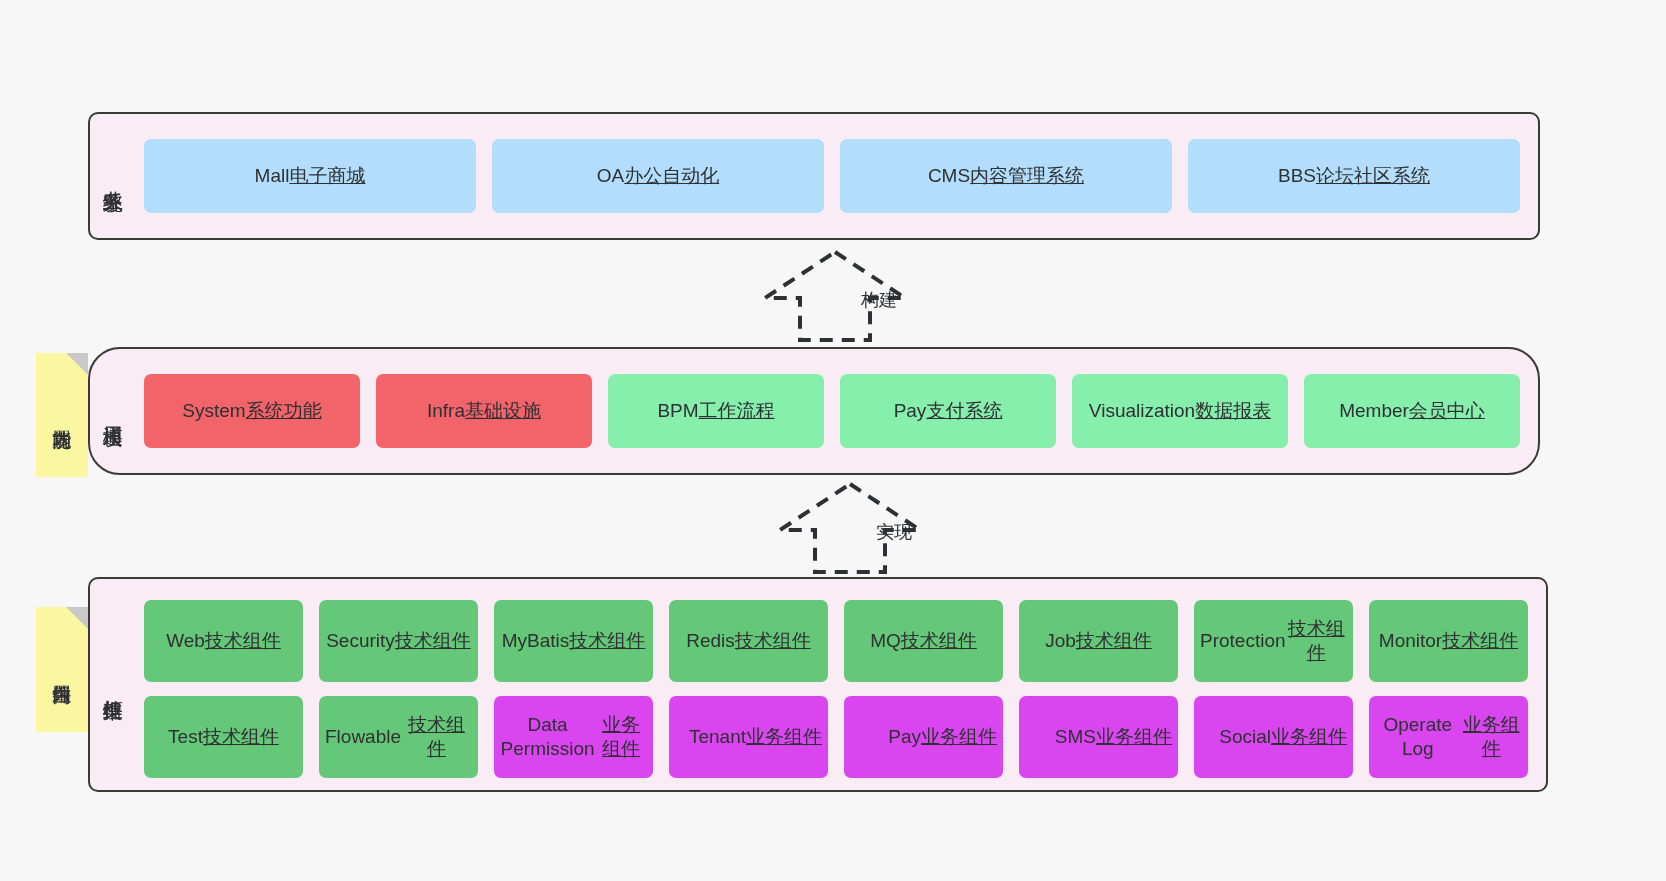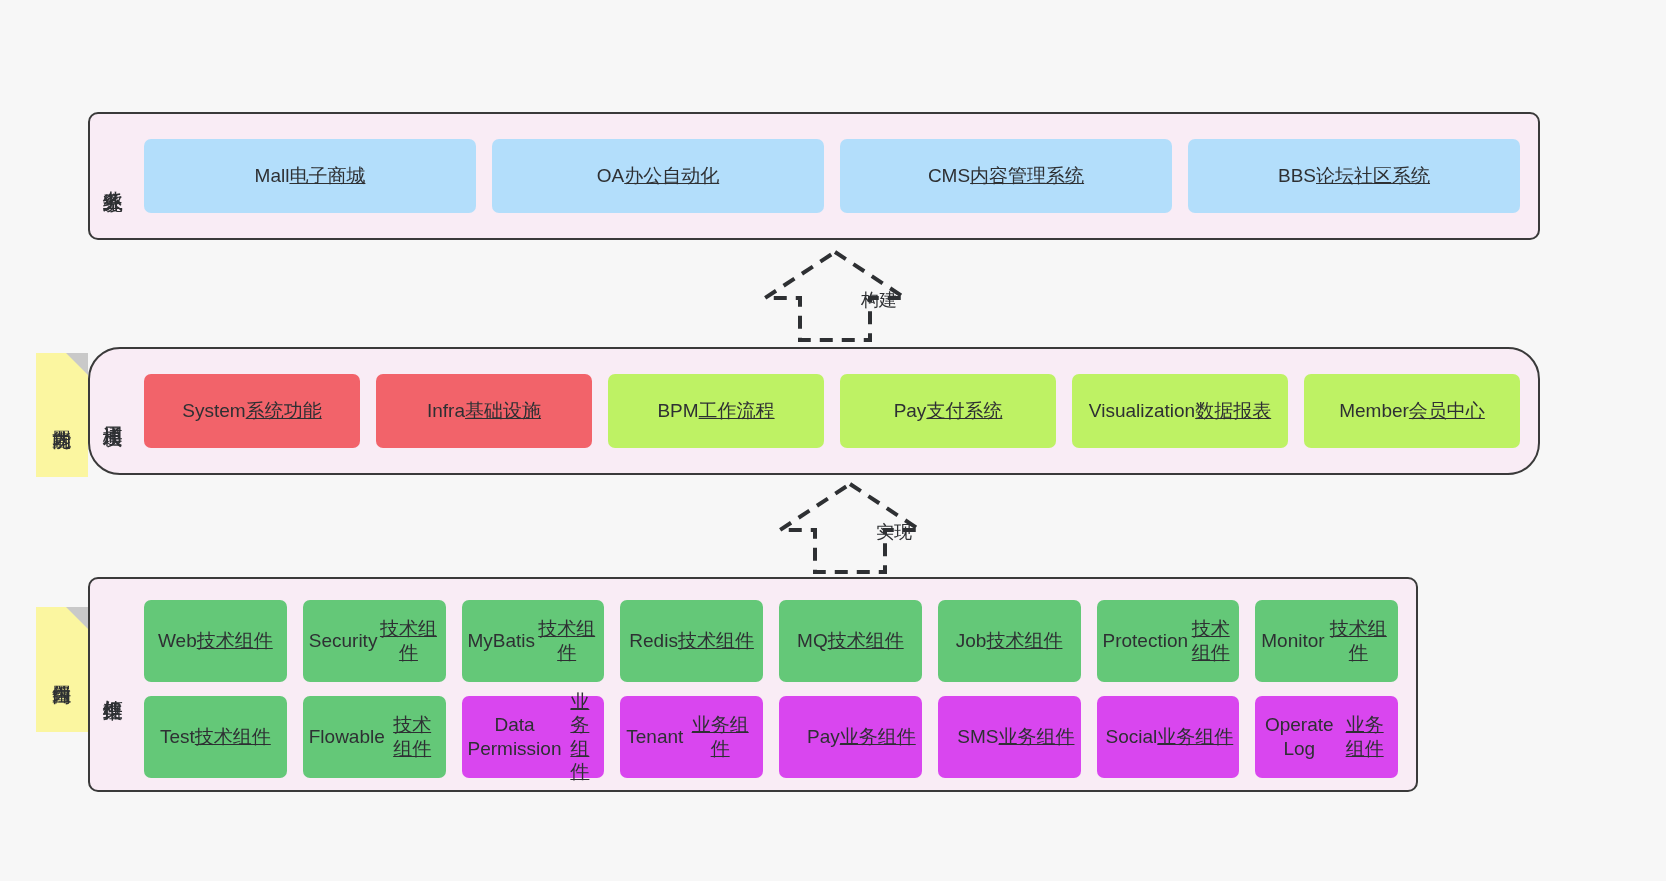--- a/index.html
+++ b/index.html
@@ -67,28 +67,28 @@
     font-size: 19px;
     line-height: 1.22;
     padding: 8px 6px;
     color: #2e3033;
   }
   .node .l1 { display: block; }
   .node .l2 { display: block; text-decoration: underline; }
 
   .biz   { background: #b3defb; }
   .mod-strong { background: #f2636a; }
-  .mod-soft   { background: #bef264; }
+  .mod-soft   { background: #86efac; }
   .fw-strong  { background: #64c878; }
   .fw-soft    { background: #d946ef; justify-content: flex-end; }
 
   
   #band-business { left: 88px;  top: 112px; width: 1452px; height: 128px; }
   #band-modules  { left: 88px;  top: 347px; width: 1452px; height: 128px; border-radius: 32px; }
-  #band-framework{ left: 88px;  top: 577px; width: 1330px; height: 215px; }
+  #band-framework{ left: 88px;  top: 577px; width: 1460px; height: 215px; }
 
   #band-business .node, #band-modules .node { height: 74px; }
   #band-framework .band-row { height: 82px; }
   #band-framework .band-row.top { margin-bottom: 14px; }
   #band-framework .node { height: 82px; }
 
   
   .note {
     position: absolute;
     box-sizing: border-box;

